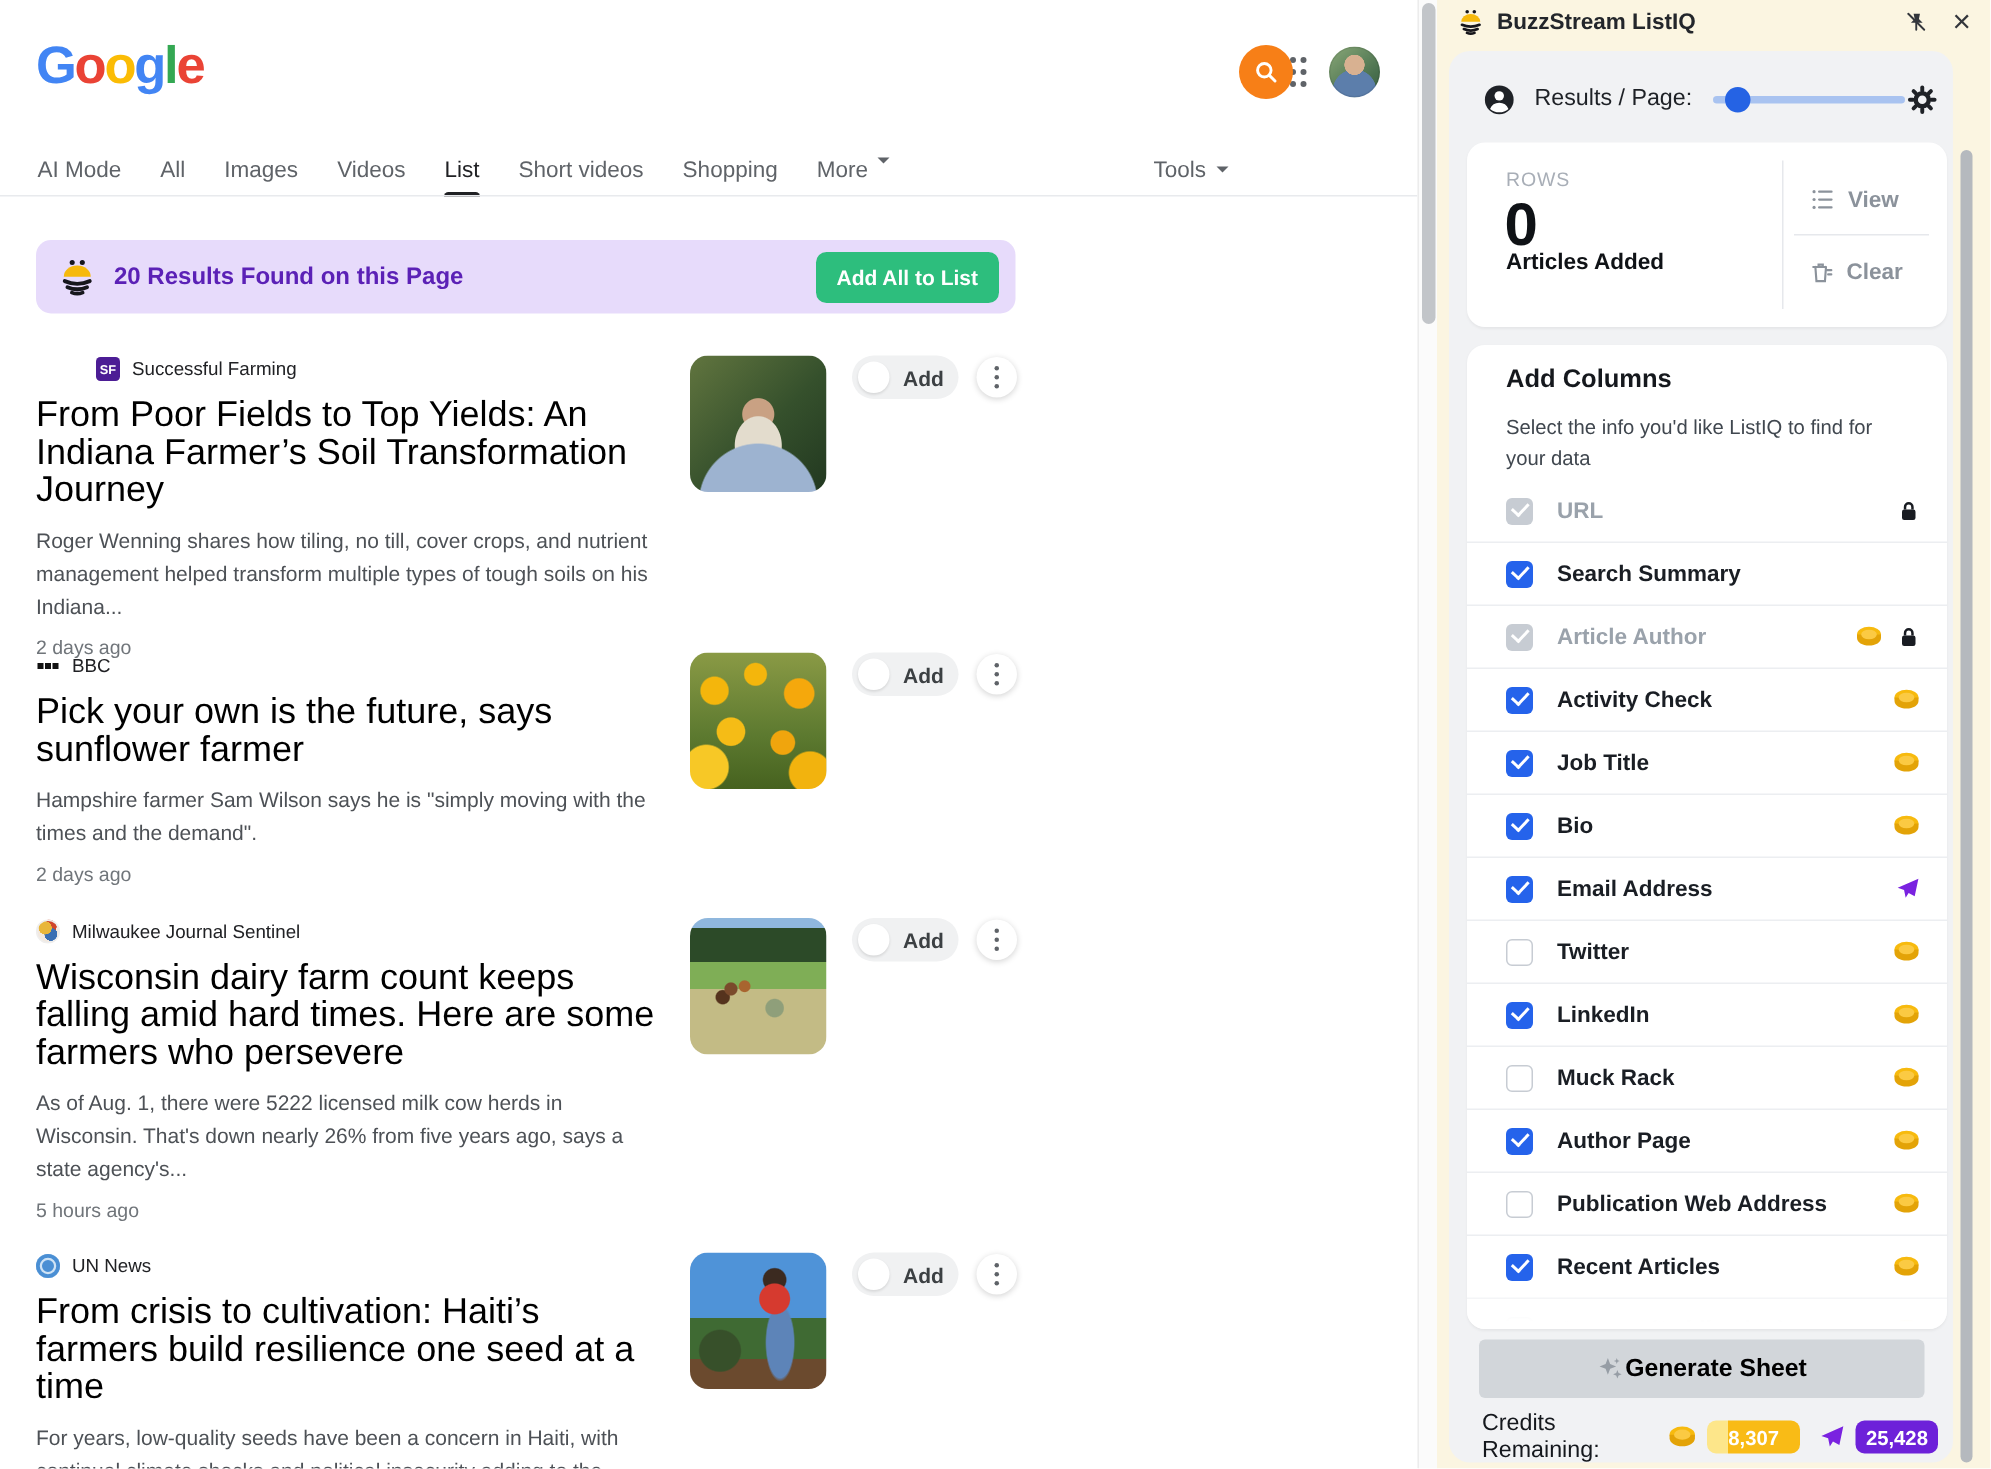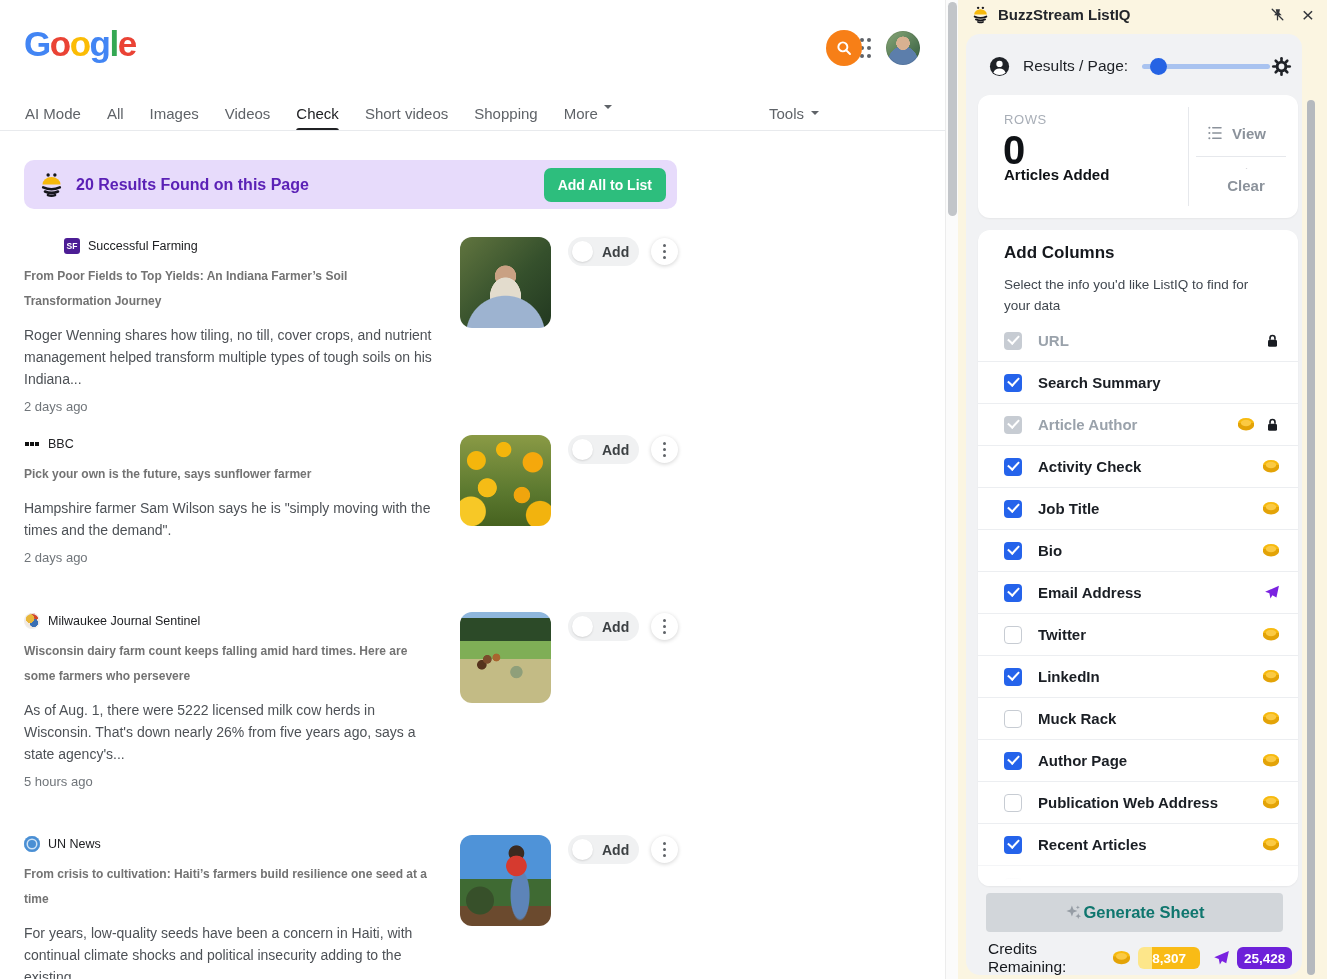--- a/index.html
+++ b/index.html
@@ -45,21 +45,21 @@
   .article{position:absolute;left:0;width:653px;}
   .src-row{display:flex;align-items:center;gap:8px;height:18px;font-size:12.5px;color:#202124;}
   .src-icon{width:16px;height:16px;flex:0 0 auto;display:flex;align-items:center;justify-content:center;}
   .icon-sf{background:#4c1d95;border-radius:3px;color:#fff;font-size:8.5px;font-weight:bold;margin-left:40px;}
   .icon-bbc{gap:1px;}
   .icon-bbc i{width:4px;height:4px;background:#111;display:block;}
   .icon-mjs{border-radius:50%;background:radial-gradient(circle at 38% 35%,#e8b63a 0 30%,transparent 31%),
     radial-gradient(circle at 62% 62%,#3a6fb3 0 30%,transparent 31%),
     radial-gradient(circle at 55% 30%,#d0452b 0 34%,transparent 35%),#f2e9e0;box-shadow:inset 0 0 0 1px #eee;}
   .icon-un{border-radius:50%;background:#4a8fd4;box-shadow:inset 0 0 0 2.5px #4a8fd4, inset 0 0 0 4px #cfe3f5;}
-  .r-title{margin:9px 0 0 0;font-size:12px;line-height:25px;font-weight:bold;color:#737373;width:414px;cursor:pointer;}
+  .r-title{margin:9px 0 0 0;font-size:24px;line-height:25px;font-weight:normal;color:#000000;width:414px;cursor:pointer;}
   .r-desc{margin-top:10px;font-size:14px;line-height:22px;color:#4d5156;width:410px;}
   .r-time{margin-top:9px;font-size:13px;color:#70757a;}
   .r-thumb{position:absolute;left:436px;top:0;width:91px;height:91px;border-radius:12px;cursor:pointer;}
   .thumb-1{background:
     radial-gradient(circle at 50% 108%, #9db3d0 0 36%, transparent 37%),
     radial-gradient(ellipse 16px 20px at 50% 66%, #e3dccd 0 96%, transparent 100%),
     radial-gradient(circle at 50% 43%, #c9a183 0 15%, transparent 16%),
     linear-gradient(135deg,#61753f,#35502c 55%,#223820);}
   .thumb-2{background:
     radial-gradient(circle at 18% 28%, #f4b60c 0 9%, transparent 10%),
@@ -111,21 +111,21 @@
   
   .rows-card{position:absolute;left:12px;top:61px;width:320px;height:123px;background:#fff;border-radius:12px;box-shadow:0 1px 2px rgba(0,0,0,.05);}
   .rows-eyebrow{position:absolute;left:26px;top:17px;font-size:13px;letter-spacing:.6px;color:#a8aeb7;}
   .rows-count{position:absolute;left:25px;top:33px;font-size:40px;font-weight:800;color:#0f1216;}
   .rows-label{position:absolute;left:26px;bottom:35px;font-size:15px;font-weight:bold;color:#0f1216;}
   .rows-vdivider{position:absolute;left:210px;top:12px;bottom:12px;width:1px;background:#e6e8ec;}
   .rows-hdivider{position:absolute;left:218px;right:12px;top:61px;height:1px;background:#e6e8ec;}
   .rows-btn{position:absolute;left:222px;width:92px;height:28px;display:flex;align-items:center;gap:8px;
     font-size:15px;font-weight:600;color:#8b929b;cursor:pointer;background:none;border:none;font-family:inherit;}
   .rows-btn.view{top:20px;align-items:flex-end;}
-  .rows-btn.clear{top:72px;flex-direction:column;}
+  .rows-btn.clear{top:72px;}
   
   .cols-card{position:absolute;left:12px;top:196px;width:320px;height:656px;background:#fff;border-radius:12px;
     box-shadow:0 1px 2px rgba(0,0,0,.05);overflow:hidden;}
   .cols-title{position:absolute;left:26px;top:13px;font-size:17px;font-weight:800;color:#15181d;}
   .cols-subtitle{position:absolute;left:26px;top:44px;width:268px;font-size:13.5px;line-height:21px;color:#40474f;}
   #col-rows{position:absolute;left:0;top:90px;right:0;}
   .col-row{display:flex;align-items:center;height:41px;padding:0 18px 0 26px;border-bottom:1px solid #eceef1;cursor:pointer;}
   .col-row:last-child{border-bottom:none;}
   .col-row.faded{opacity:.45;}
   .cb{width:18px;height:18px;border-radius:4px;flex:0 0 auto;cursor:pointer;box-sizing:border-box;}
@@ -133,21 +133,21 @@
   .cb.checked.disabled{background:#c7ccd3;}
   .cb.unchecked{background:#fff;border:1.6px solid #c7ccd3;}
   .cb.checked::after{content:"";display:block;width:5px;height:9px;border-right:2.4px solid #fff;border-bottom:2.4px solid #fff;
     transform:rotate(43deg);margin:1.5px auto 0;}
   .col-label{margin-left:16px;font-size:15px;font-weight:bold;color:#1a1e24;}
   .col-label.disabled{color:#9aa2ab;}
   .col-icons{margin-left:auto;display:flex;align-items:center;gap:10px;}
   .cols-fade{position:absolute;left:0;right:0;bottom:0;height:32px;background:linear-gradient(rgba(255,255,255,0),#fff 85%);pointer-events:none;}
   
   .gen-btn{position:absolute;left:20px;right:19px;top:859px;height:39px;background:#d2d6da;border:none;border-radius:4px;
-    display:flex;align-items:center;justify-content:center;gap:0;font-family:inherit;font-size:16.5px;font-weight:800;color:#0f766e;cursor:pointer;}
+    display:flex;align-items:center;justify-content:center;gap:0;font-family:inherit;font-size:16.5px;font-weight:800;color:#000000;cursor:pointer;}
   .credits{position:absolute;left:22px;top:909px;right:10px;height:30px;display:flex;align-items:center;font-size:15.5px;color:#15181d;}
   .credit-badge{height:22px;border-radius:6px;display:flex;align-items:center;justify-content:center;
     color:#fff;font-size:13.5px;font-weight:bold;}
   .badge-coin{width:74px;margin-left:7px;background:linear-gradient(90deg,#fde68a 0 14px,#f9bb16 14px);}
   .badge-email{width:65px;margin-left:7px;background:#6d21d9;}
   .credits .coin-wrap{margin-left:13px;display:flex;}
   .credits .plane-wrap{margin-left:12px;display:flex;}
 </style>
 </head>
 <body>
@@ -183,21 +183,21 @@
       <div class="tab">
         <span>All</span>
       </div>
       <div class="tab">
         <span>Images</span>
       </div>
       <div class="tab">
         <span>Videos</span>
       </div>
       <div class="tab active">
-        <span>Check</span>
+        <span>List</span>
       </div>
       <div class="tab">
         <span>Short videos</span>
       </div>
       <div class="tab">
         <span>Shopping</span>
       </div>
       <div class="tab">
         <span>More</span>
         <span class="caret"></span>

